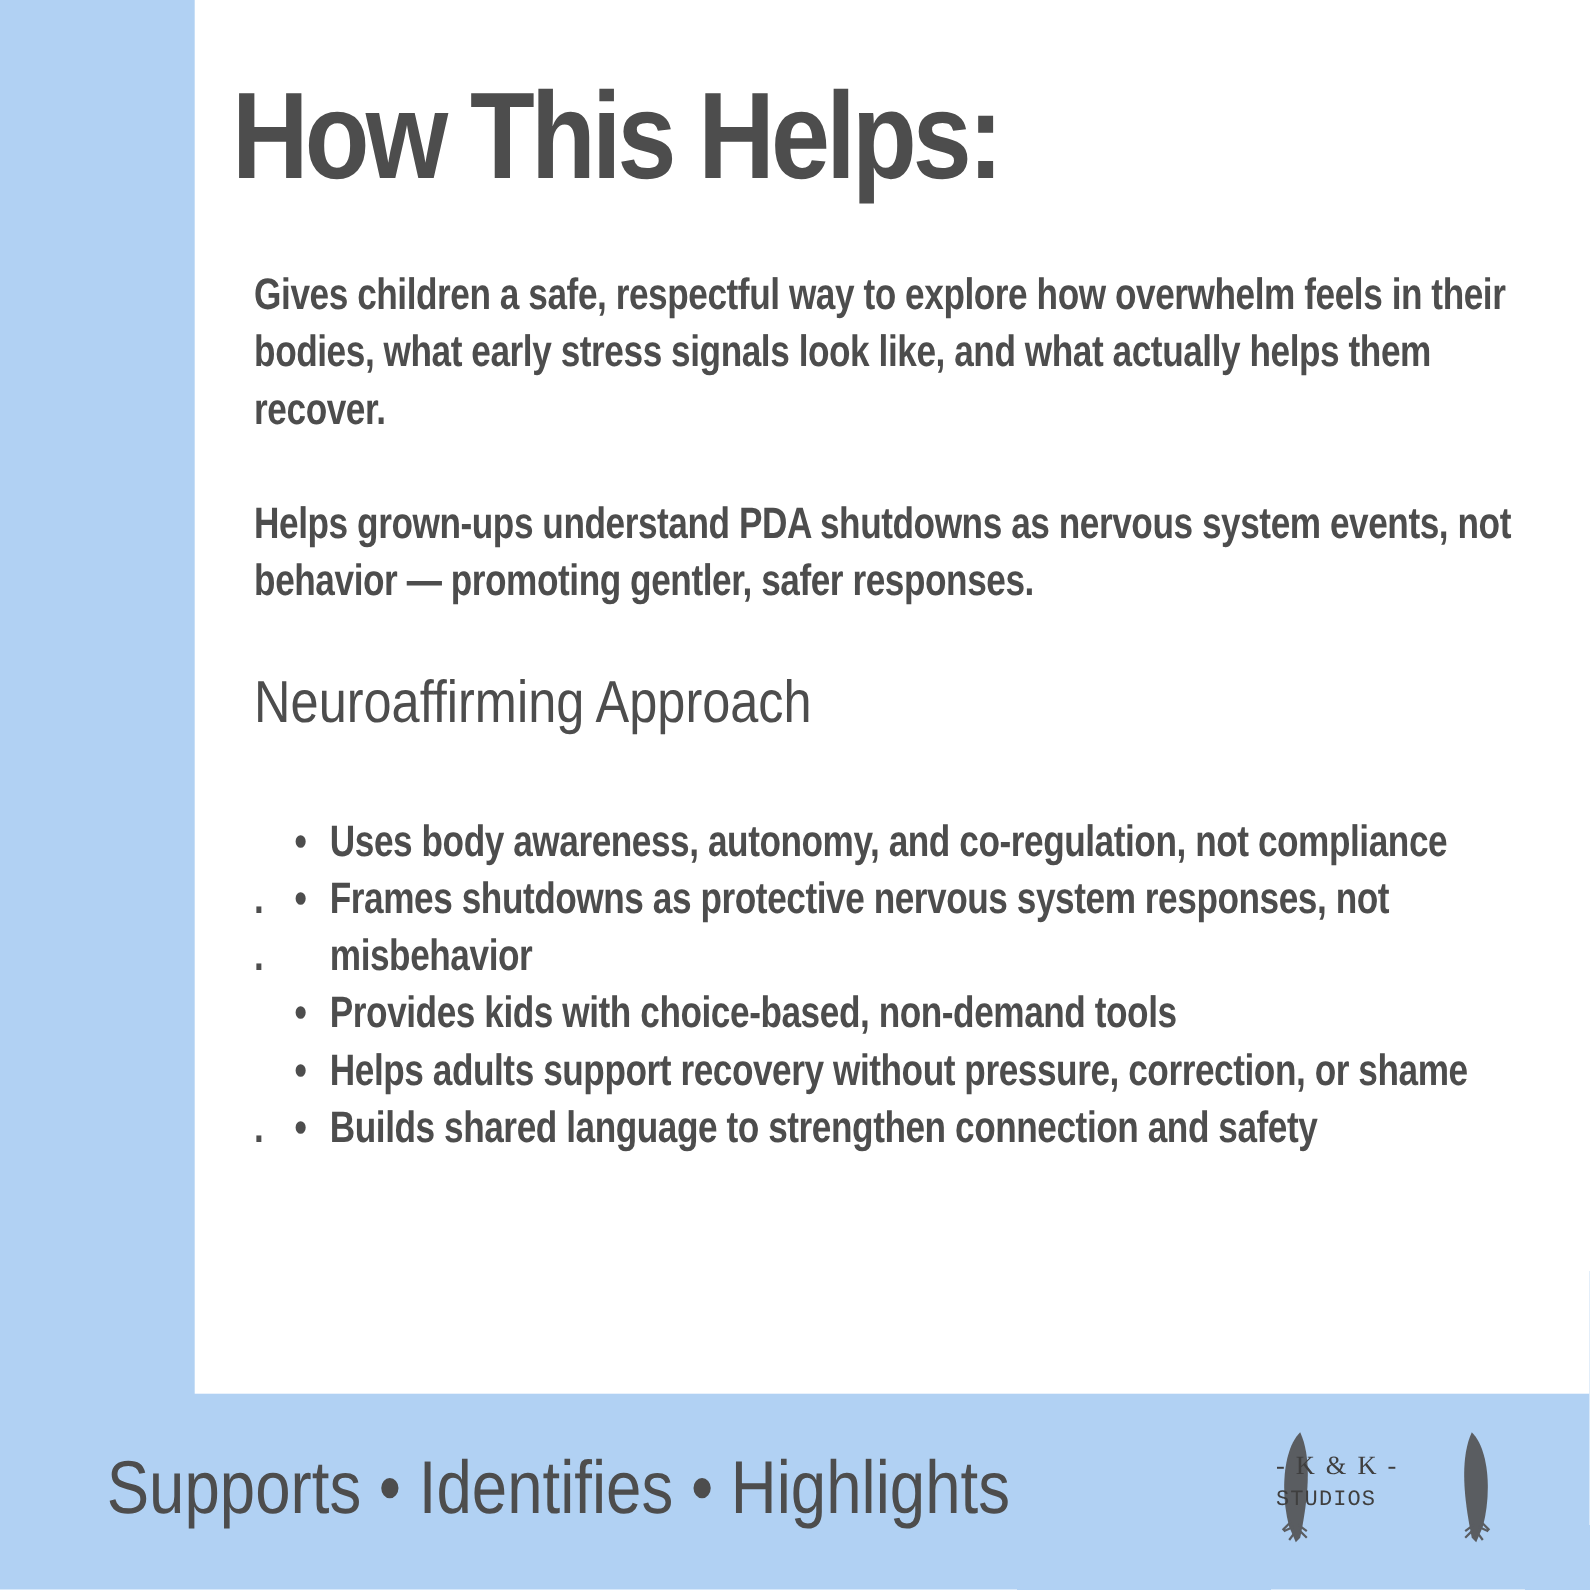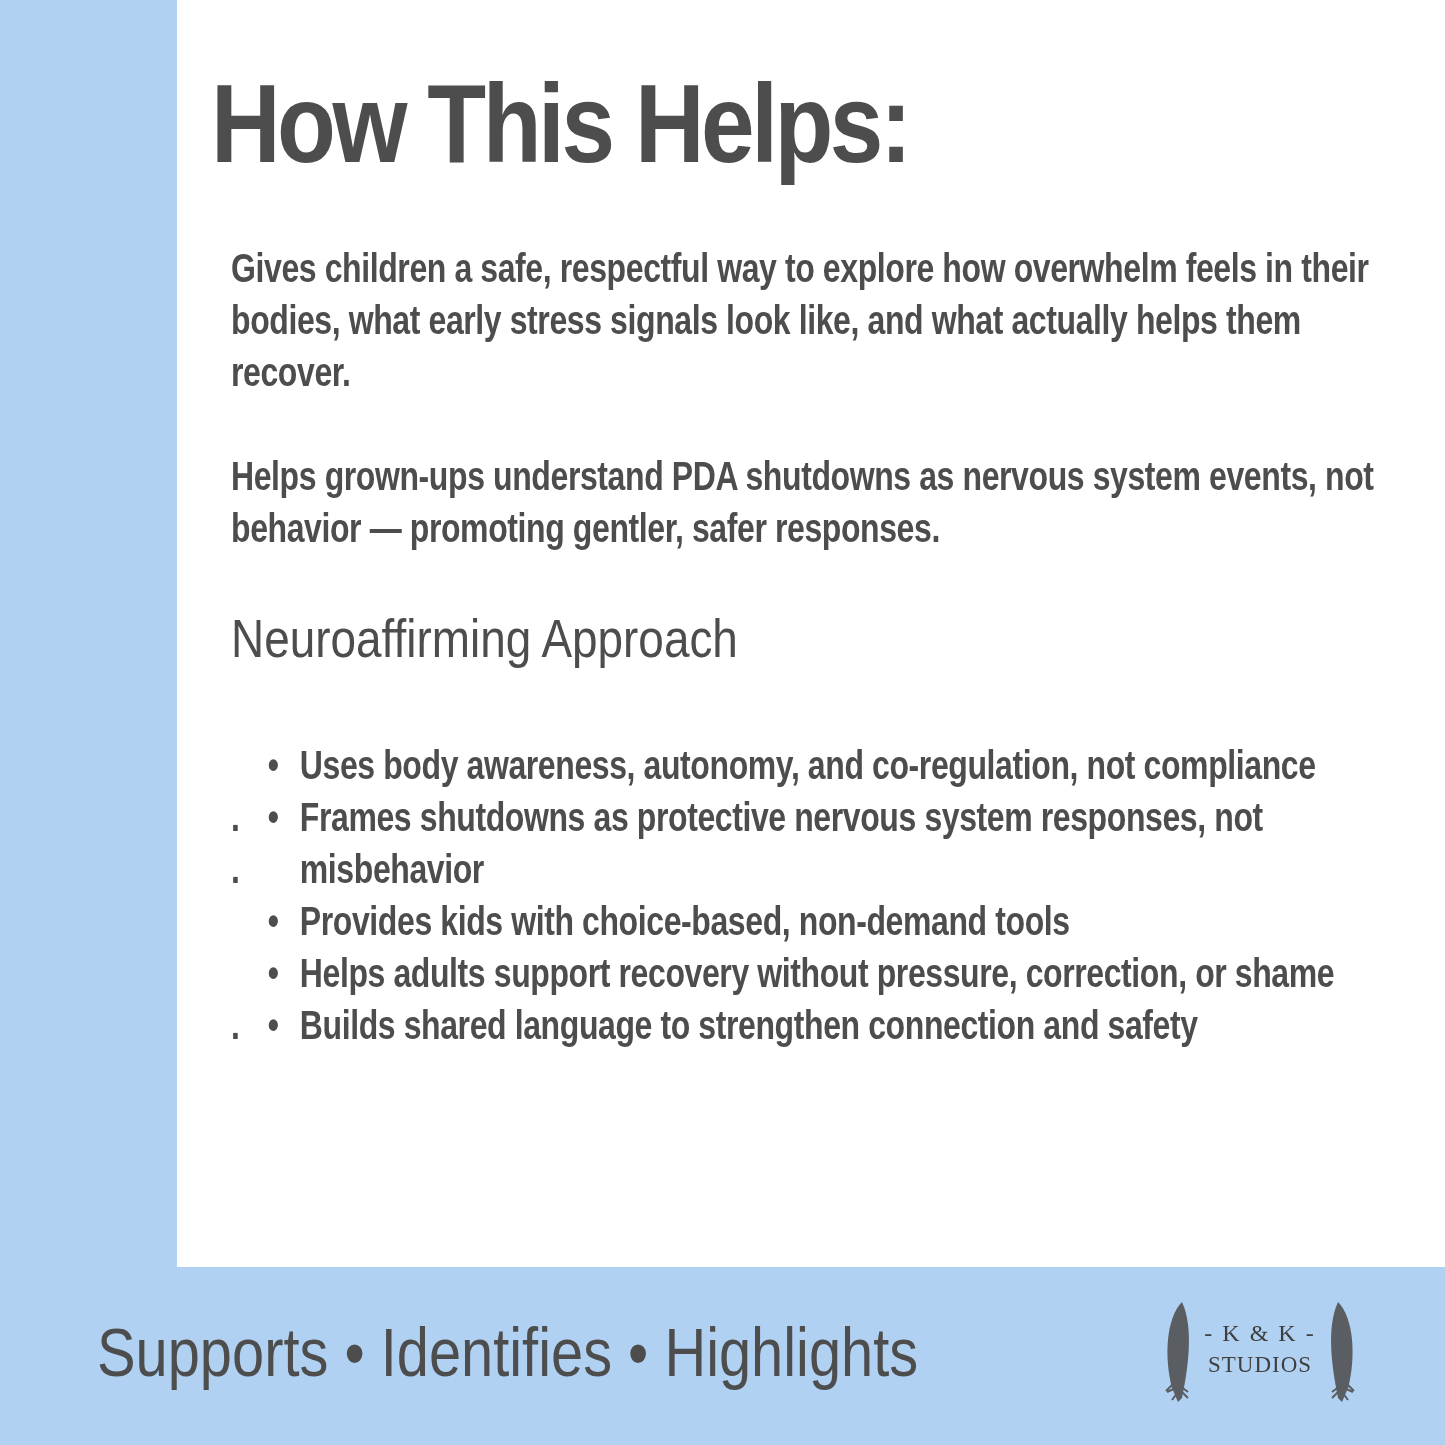--- a/index.html
+++ b/index.html
@@ -13,23 +13,23 @@
   .p1{top:242px;} .p2{top:450px;}
   .subhead{position:absolute;left:231px;top:606px;font-size:54px;line-height:64px;
            transform:scaleX(0.85);transform-origin:left top;white-space:nowrap;}
   .list{position:absolute;left:231px;top:739px;width:1440px;transform:scaleX(0.80);transform-origin:left top;}
   .li{position:relative;font-size:40px;font-weight:bold;line-height:52px;padding-left:86px;letter-spacing:-0.5px;}
   .li .bullet{position:absolute;left:46px;top:0;}
   .li .stray{position:absolute;left:0;top:52px;}
   .footer-text{position:absolute;left:97px;top:1312px;font-size:68px;line-height:80px;white-space:nowrap;
                transform:scaleX(0.85);transform-origin:left top;}
   .logo{position:absolute;left:1160px;top:1298px;width:200px;height:112px;}
-  .logo-text{position:absolute;left:0;width:200px;text-align:center;font-family:"Liberation Serif",serif;color:#3f3f3f;}
+  .logo-text{position:absolute;left:0;width:200px;font-family:"Liberation Serif",serif;color:#3f3f3f;}
   .lt1{top:22px;font-size:24px;letter-spacing:2px;}
-  .lt2{top:54px;font-size:23px;letter-spacing:1px;}
+  .lt2{top:54px;font-size:20px;letter-spacing:1px;font-family:Liberation Mono, monospace;}
 </style>
 </head>
 <body>
 
 <div class="panel"></div>
 
 <div class="title">How This Helps:</div>
 
 <div class="para p1">Gives children a safe, respectful way to explore how overwhelm feels in their bodies, what early stress signals look like, and what actually helps them recover.</div>
 <div class="para p2">Helps grown-ups understand PDA shutdowns as nervous system events, not behavior — promoting gentler, safer responses.</div>

